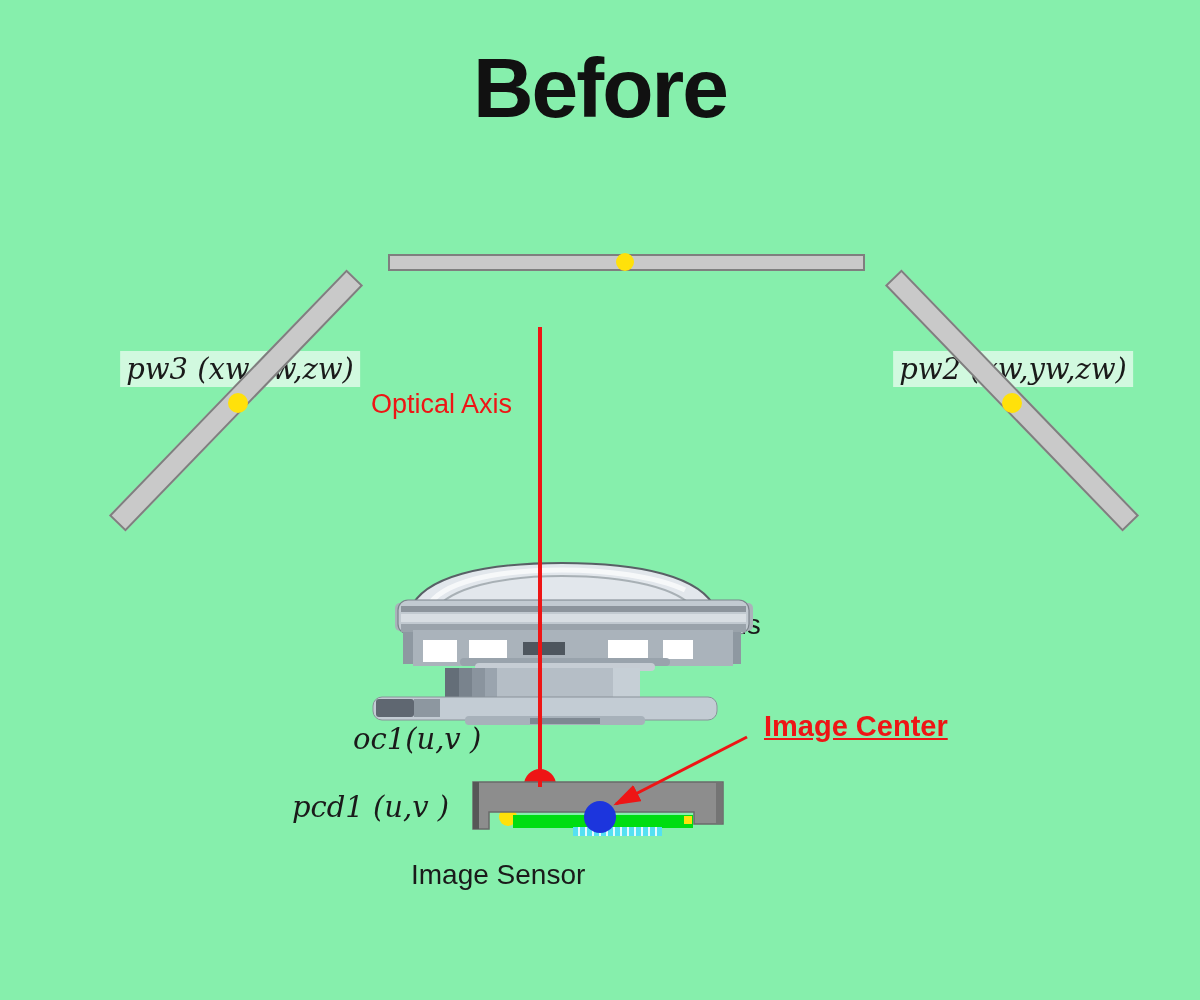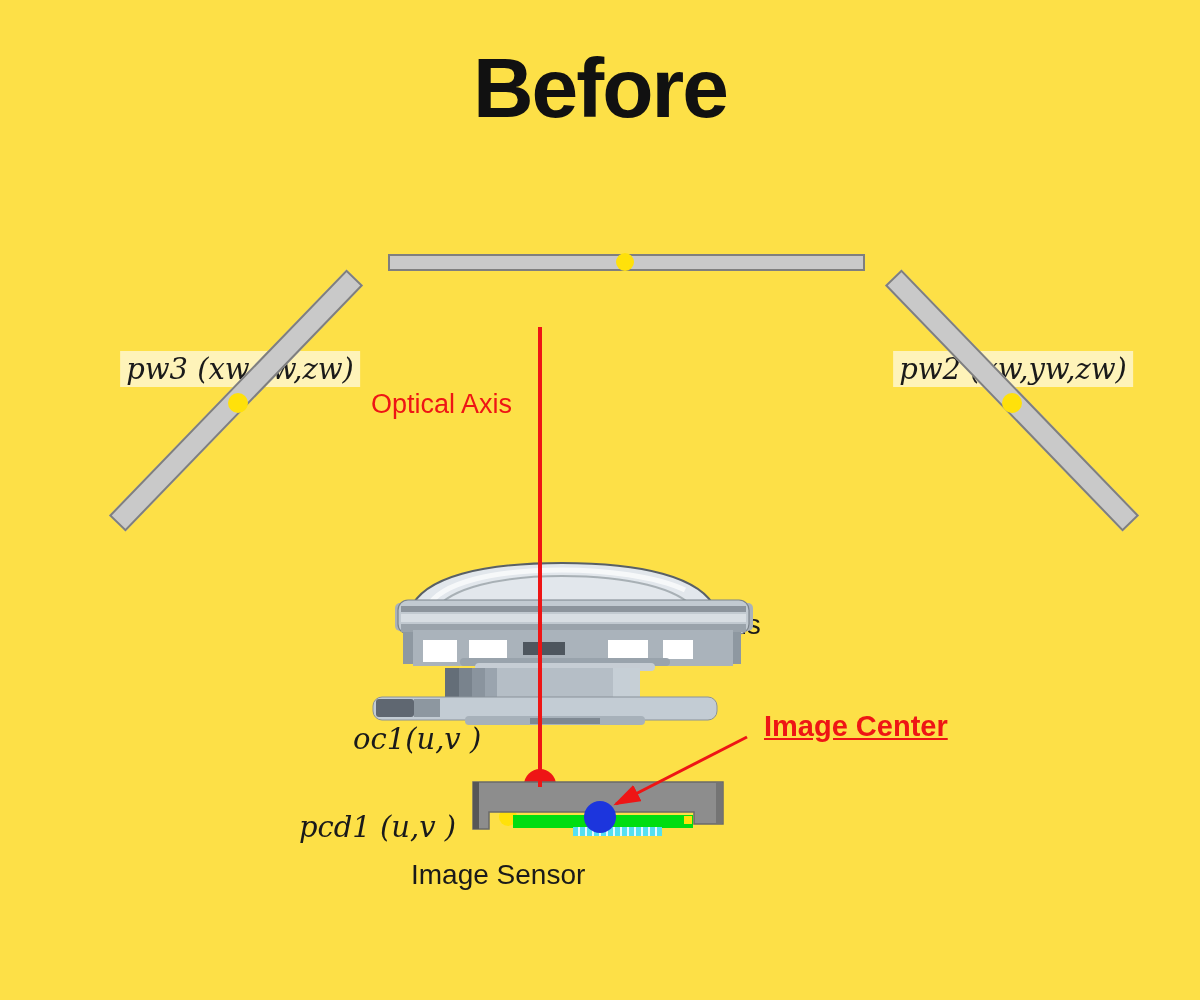--- a/index.html
+++ b/index.html
@@ -1,16 +1,16 @@
 <!DOCTYPE html>
 <html style="--c-red: #ee1515; --c-yellow: #ffe10a; --c-blue: #1c35dd; --c-green: #00dd11; --c-cyan: #55e0f2; --c-bar_fill: #c9c9c9; --c-bar_border: #7f7f7f; --c-housing_gray: #8d8d8d;"><head>
 <meta charset="utf-8">
 <style>
   html,body{margin:0;padding:0;background:#fff;}
-  #stage{position:relative;width:1200px;height:1000px;background:#fde047;overflow:hidden;
+  #stage{position:relative;width:1200px;height:1000px;background:#86efac;overflow:hidden;
          font-family:"Liberation Sans",sans-serif;}
 
   .abs{position:absolute;}
 
   
   #title{left:0;right:0;top:40px;text-align:center;font-size:84px;font-weight:bold;
          letter-spacing:-2px;color:#111;}
 
   
   .board{background:var(--c-bar_fill,#c9c9c9);border:2px solid var(--c-bar_border,#7f7f7f);box-sizing:border-box;}
@@ -18,21 +18,21 @@
   #board-pw3{left:65px;top:389px;width:342px;height:23px;transform:rotate(-46deg);}
   #board-pw2{left:841px;top:389px;width:342px;height:23px;transform:rotate(46deg);}
 
   
   .mathlbl{font-family:"DejaVu Serif","Liberation Serif",serif;font-style:italic;
            font-size:29px;color:#1a1a1a;white-space:nowrap;}
   #lbl-pw1{left:625px;top:202px;transform:translateX(-50%);}
   #lbl-pw3{left:240px;top:351px;transform:translateX(-50%);background:rgba(255,255,255,0.62);padding:1px 6px;}
   #lbl-pw2{left:1013px;top:351px;transform:translateX(-50%);background:rgba(255,255,255,0.62);padding:1px 6px;}
   #lbl-oc1{left:353px;top:722px;}
-  #lbl-pcd1{left:299px;top:790px;margin-top:20px;}
+  #lbl-pcd1{left:292px;top:790px;}
 
   
   #lbl-optical-axis{left:371px;top:389px;font-size:27px;color:var(--c-red,#ee1111);}
   #lbl-lens{left:700px;top:609px;font-size:28px;color:#1a1a1a;}
   #lbl-image-center{left:764px;top:710px;font-size:29px;font-weight:bold;color:var(--c-red,#ee1111);text-decoration:underline;}
   #lbl-image-sensor{left:387px;top:859px;font-size:28px;color:#1a1a1a;margin-left:24px;}
 
   
   .dot{border-radius:50%;}
   #pt-pw1{left:616px;top:253px;width:18px;height:18px;background:var(--c-yellow,#ffe10a);}

